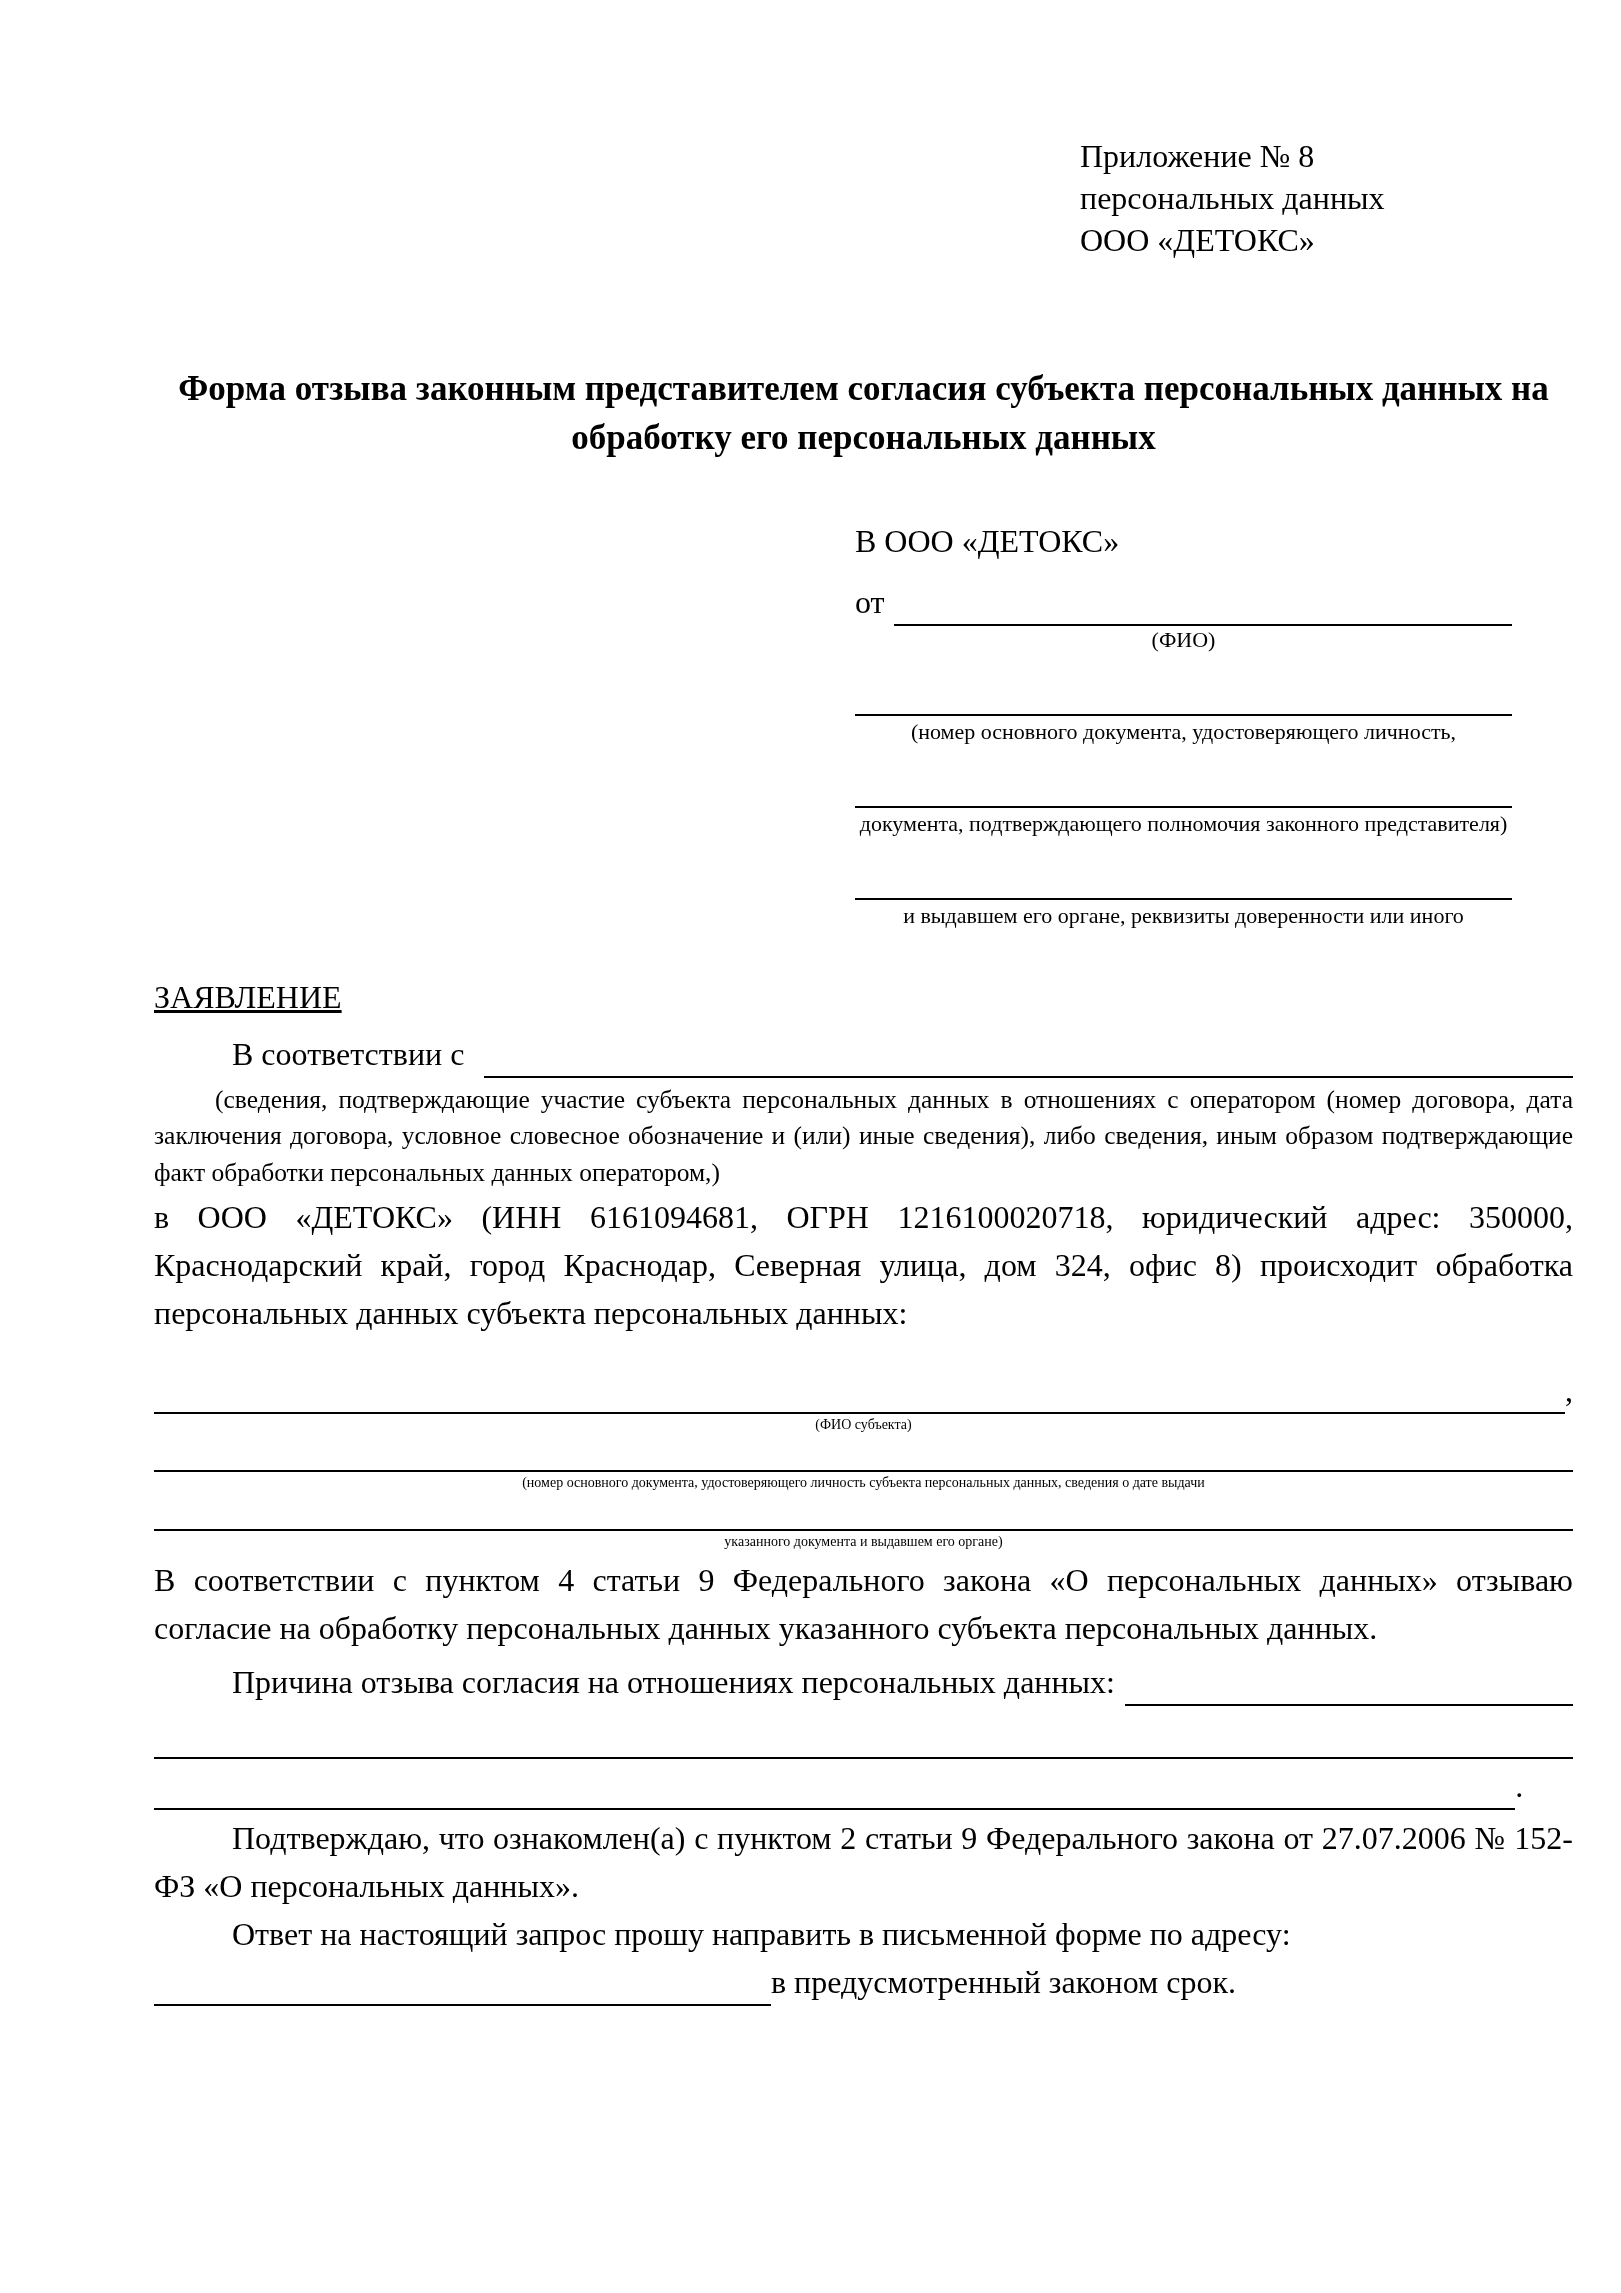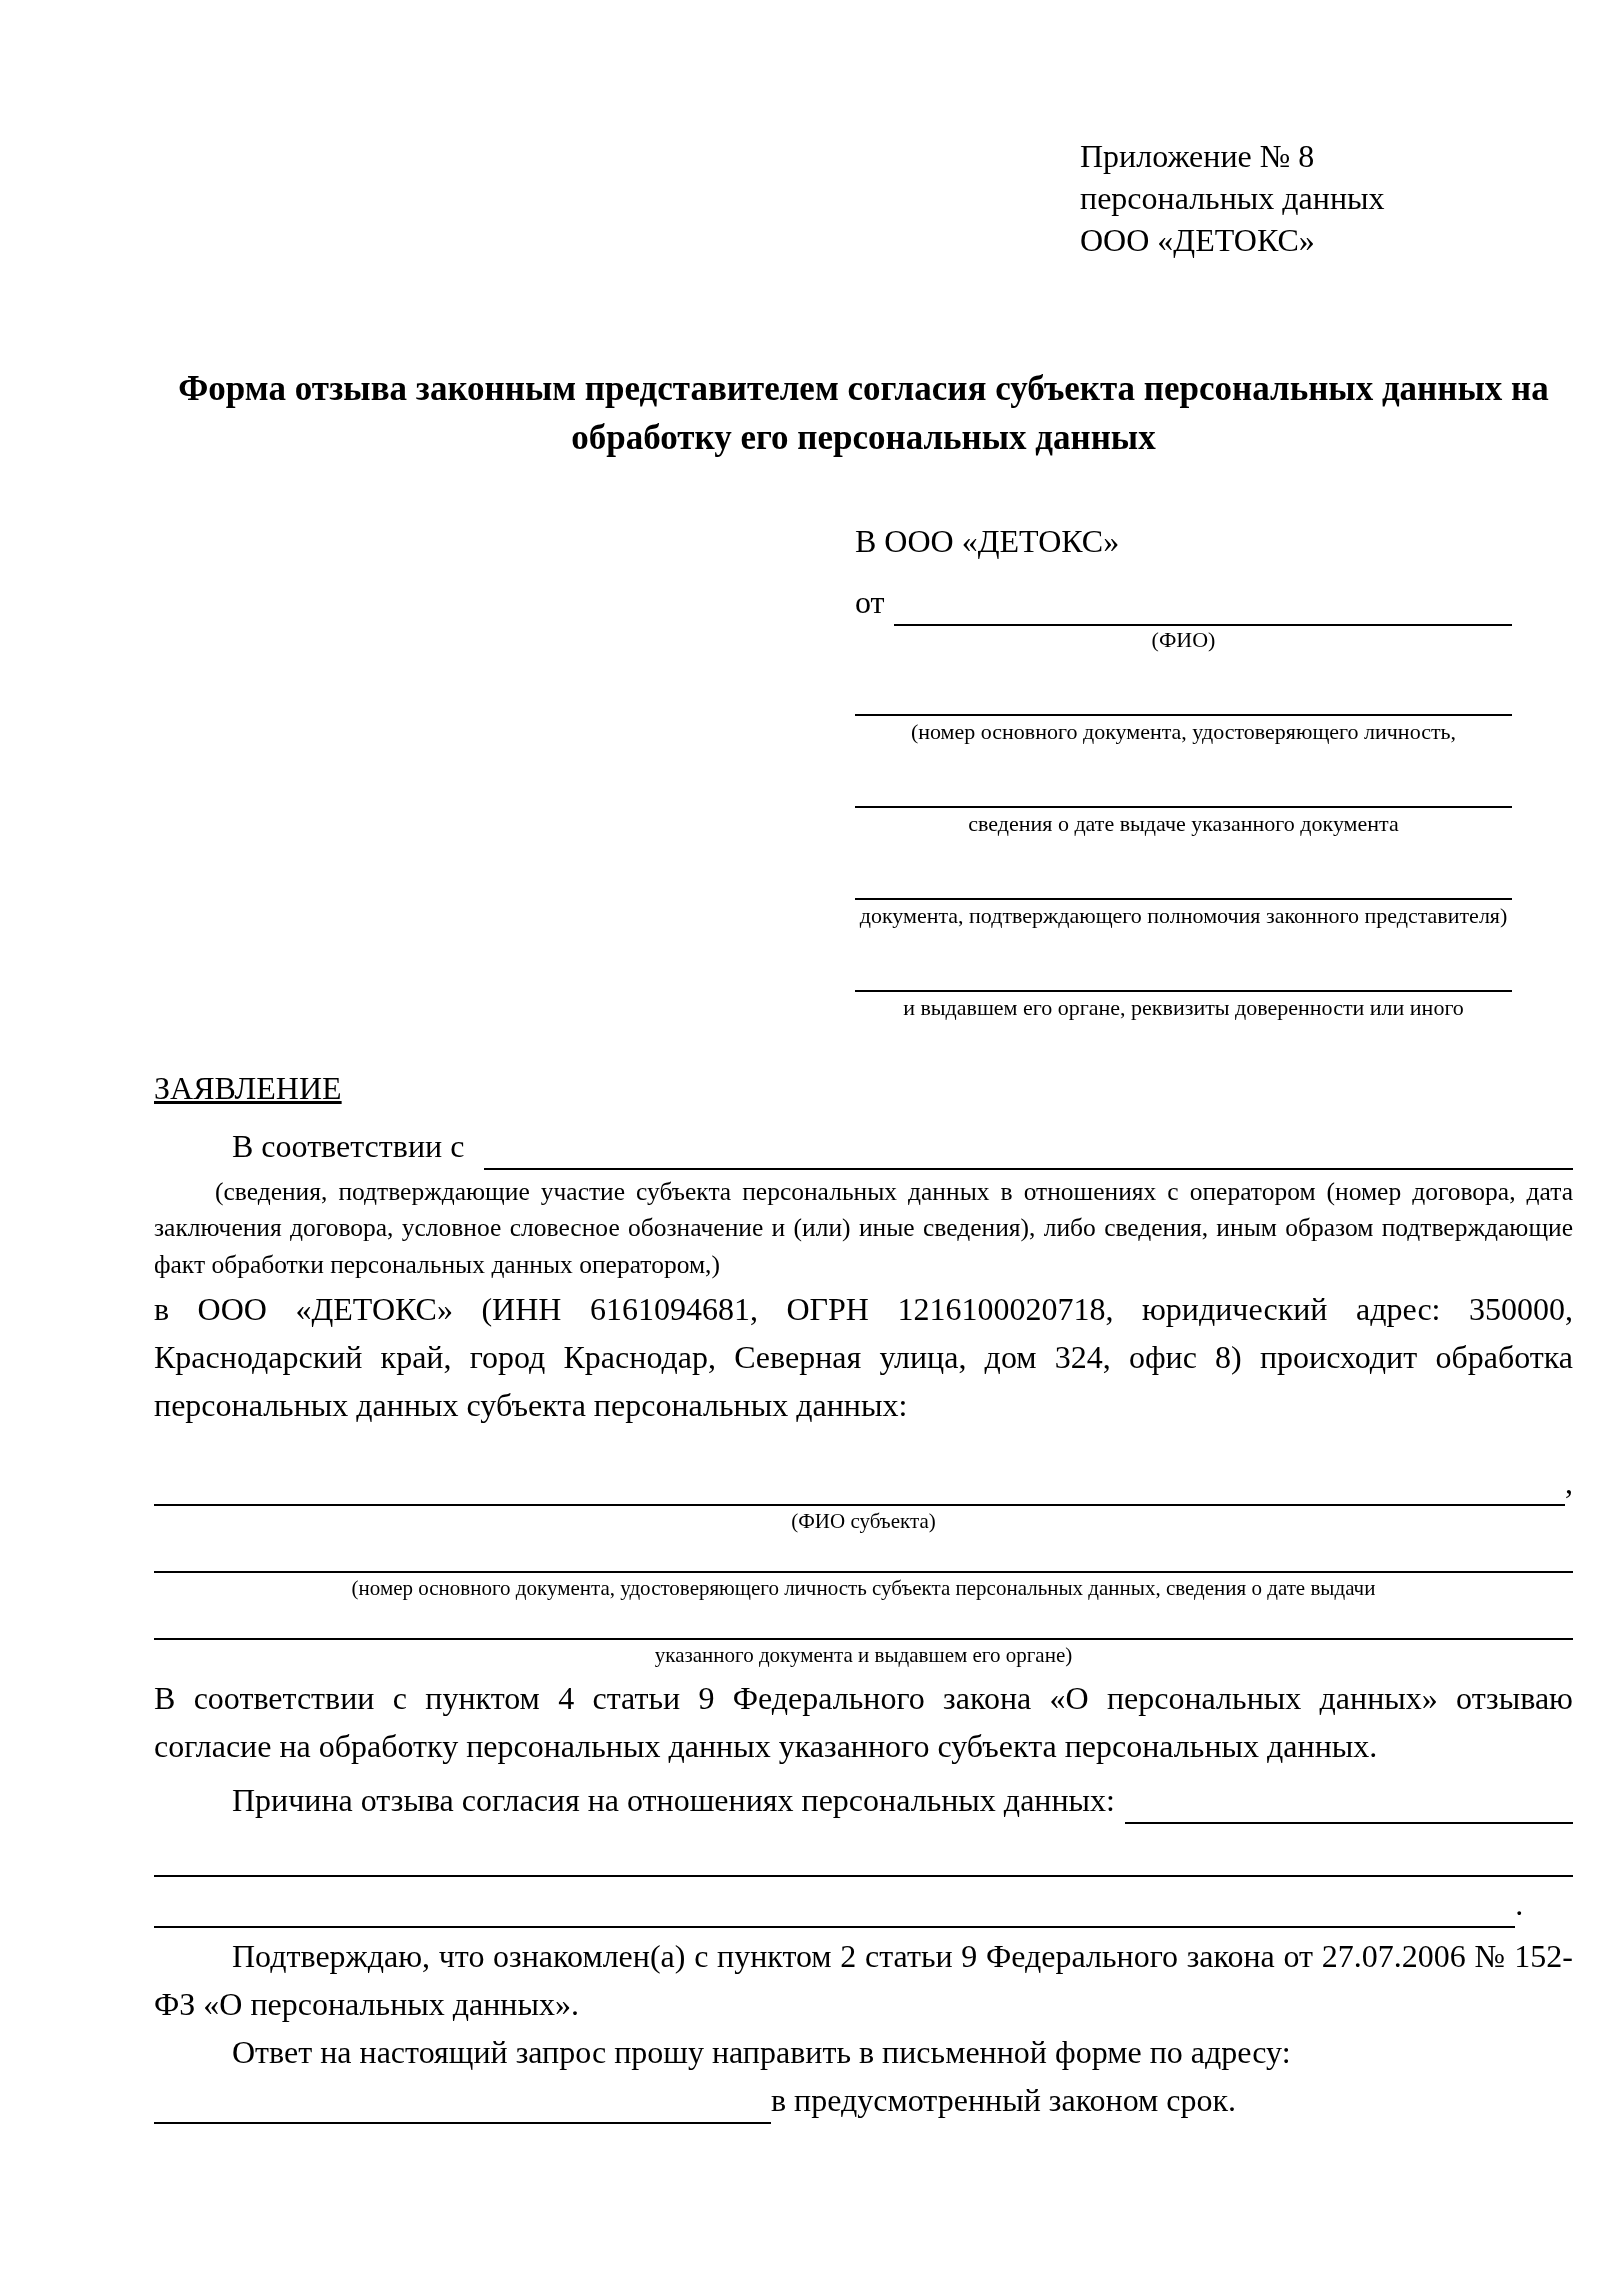--- a/index.html
+++ b/index.html
@@ -30,21 +30,21 @@
   
   .statement-heading{text-align:left;margin-top:43px;text-decoration:underline;}
   .accord-line{display:flex;align-items:flex-end;margin-top:9.8px;padding-left:78px;gap:10px;}
   .accord-line .lbl{flex:0 0 auto;}
   .note{font-size:25.5px;line-height:1.42;text-align:justify;text-indent:61px;margin-top:3.9px;}
   .para{text-align:justify;}
   .para.op{margin-top:2px;}
   .subject-line{display:flex;align-items:flex-end;margin-top:29px;}
   .subject-line .punct{flex:0 0 auto;}
   .subject-line .fill-line{margin-left:0;}
-  .wide-cap{font-size:21px;line-height:1.25;text-align:center;margin-top:2px;}
+  .wide-cap{font-size:14px;line-height:1.25;text-align:center;margin-top:2px;}
   .wide-ul{border-bottom:2.9px solid #000;height:37px;}
   .reason-line{display:flex;align-items:flex-end;margin-top:5.9px;padding-left:78px;}
   .blank1{border-bottom:2.9px solid #000;height:51px;}
   .blank2{display:flex;align-items:flex-end;height:51px;width:96.5%;}
   .blank2 .fill-line{margin-left:0;}
   .indent{text-indent:78px;}
   .reply-line{display:flex;align-items:flex-end;}
   .reply-line .stub{flex:0 0 617px;border-bottom:2.9px solid #000;height:1em;}
   .reply-line .lbl{flex:0 0 auto;}
 </style>
@@ -65,24 +65,20 @@
     <div>В ООО «ДЕТОКС»</div>
     <div class="from-line">
       <span class="lbl">от</span>
       <span class="fill-line"></span>
     </div>
     <div class="cap">(ФИО)</div>
 
     <div class="ul-group">
       <div class="ul-line"></div>
       <div class="cap">(номер основного документа, удостоверяющего личность,</div>
-    </div>
-    <div class="ul-group">
-      <div class="ul-line"></div>
-      <div class="cap">сведения о дате выдаче указанного документа</div>
     </div>
     <div class="ul-group">
       <div class="ul-line"></div>
       <div class="cap">документа, подтверждающего полномочия законного представителя)</div>
     </div>
     <div class="ul-group">
       <div class="ul-line"></div>
       <div class="cap">и выдавшем его органе, реквизиты доверенности или иного</div>
     </div>
   </div>

